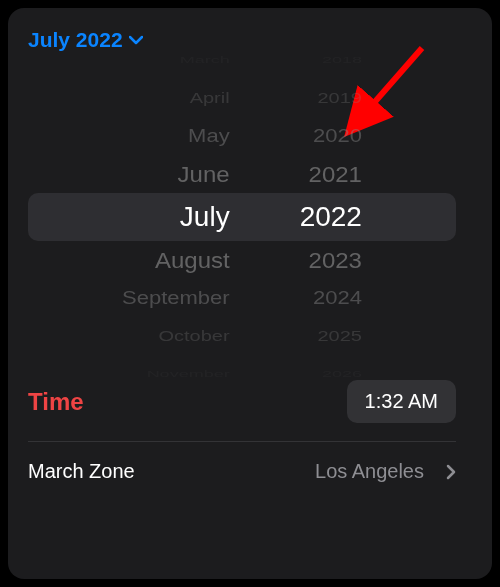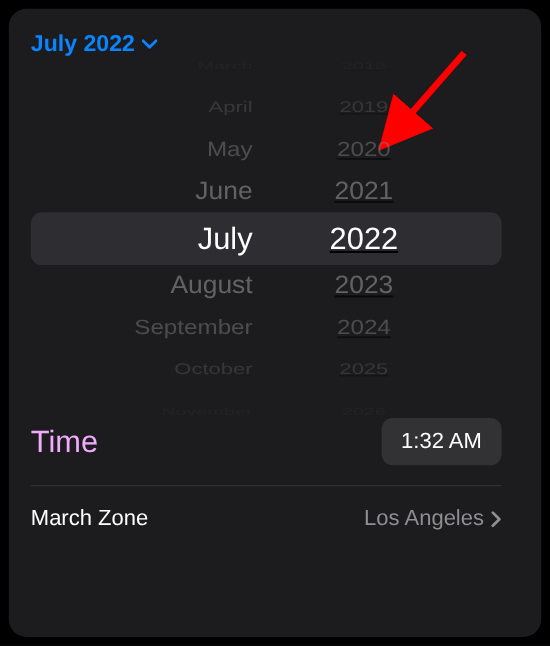--- a/index.html
+++ b/index.html
@@ -65,22 +65,21 @@
       align-items: center;
       position: relative;
       height: 100%;
       justify-content: center;
     }
     .picker-column.months {
       align-items: flex-end;
       padding-right: 0;
     }
     .picker-column.years {
-      align-items: center;
-      text-decoration: underline;
+      align-items: flex-end;
     }
     .picker-item {
       height: 38px;
       line-height: 38px;
       font-size: 24px;
       color: #888;
       transition: all 0.2s;
       white-space: nowrap;
     }
     .picker-item.fade-4 { opacity: 0.06; font-size: 18px; transform: scaleY(0.5); }
@@ -110,42 +109,42 @@
       position: relative;
       height: 290px;
     }
     .row {
       display: flex;
       justify-content: space-between;
       align-items: center;
       padding: 18px 20px;
     }
     .row-label {
-      color: #f0abfc;
-      font-size: 28px;
-      font-weight: 400;
+      color: #ef4444;
+      font-size: 24px;
+      font-weight: 700;
     }
     .time-pill {
       background: rgba(120,120,128,0.24);
       color: #fff;
       padding: 10px 18px;
       border-radius: 10px;
       font-size: 20px;
     }
     .divider {
       height: 1px;
       background: rgba(120,120,128,0.25);
       margin: 0 20px;
     }
     .timezone-value {
       color: #8e8e93;
       font-size: 20px;
       display: flex;
       align-items: center;
-      gap: 6px;
+      gap: 22px;
     }
     .timezone-value svg {
       width: 10px;
       height: 16px;
     }
     .tz-label {
       color: #fff;
       font-size: 20px;
       font-weight: 400;
     }

